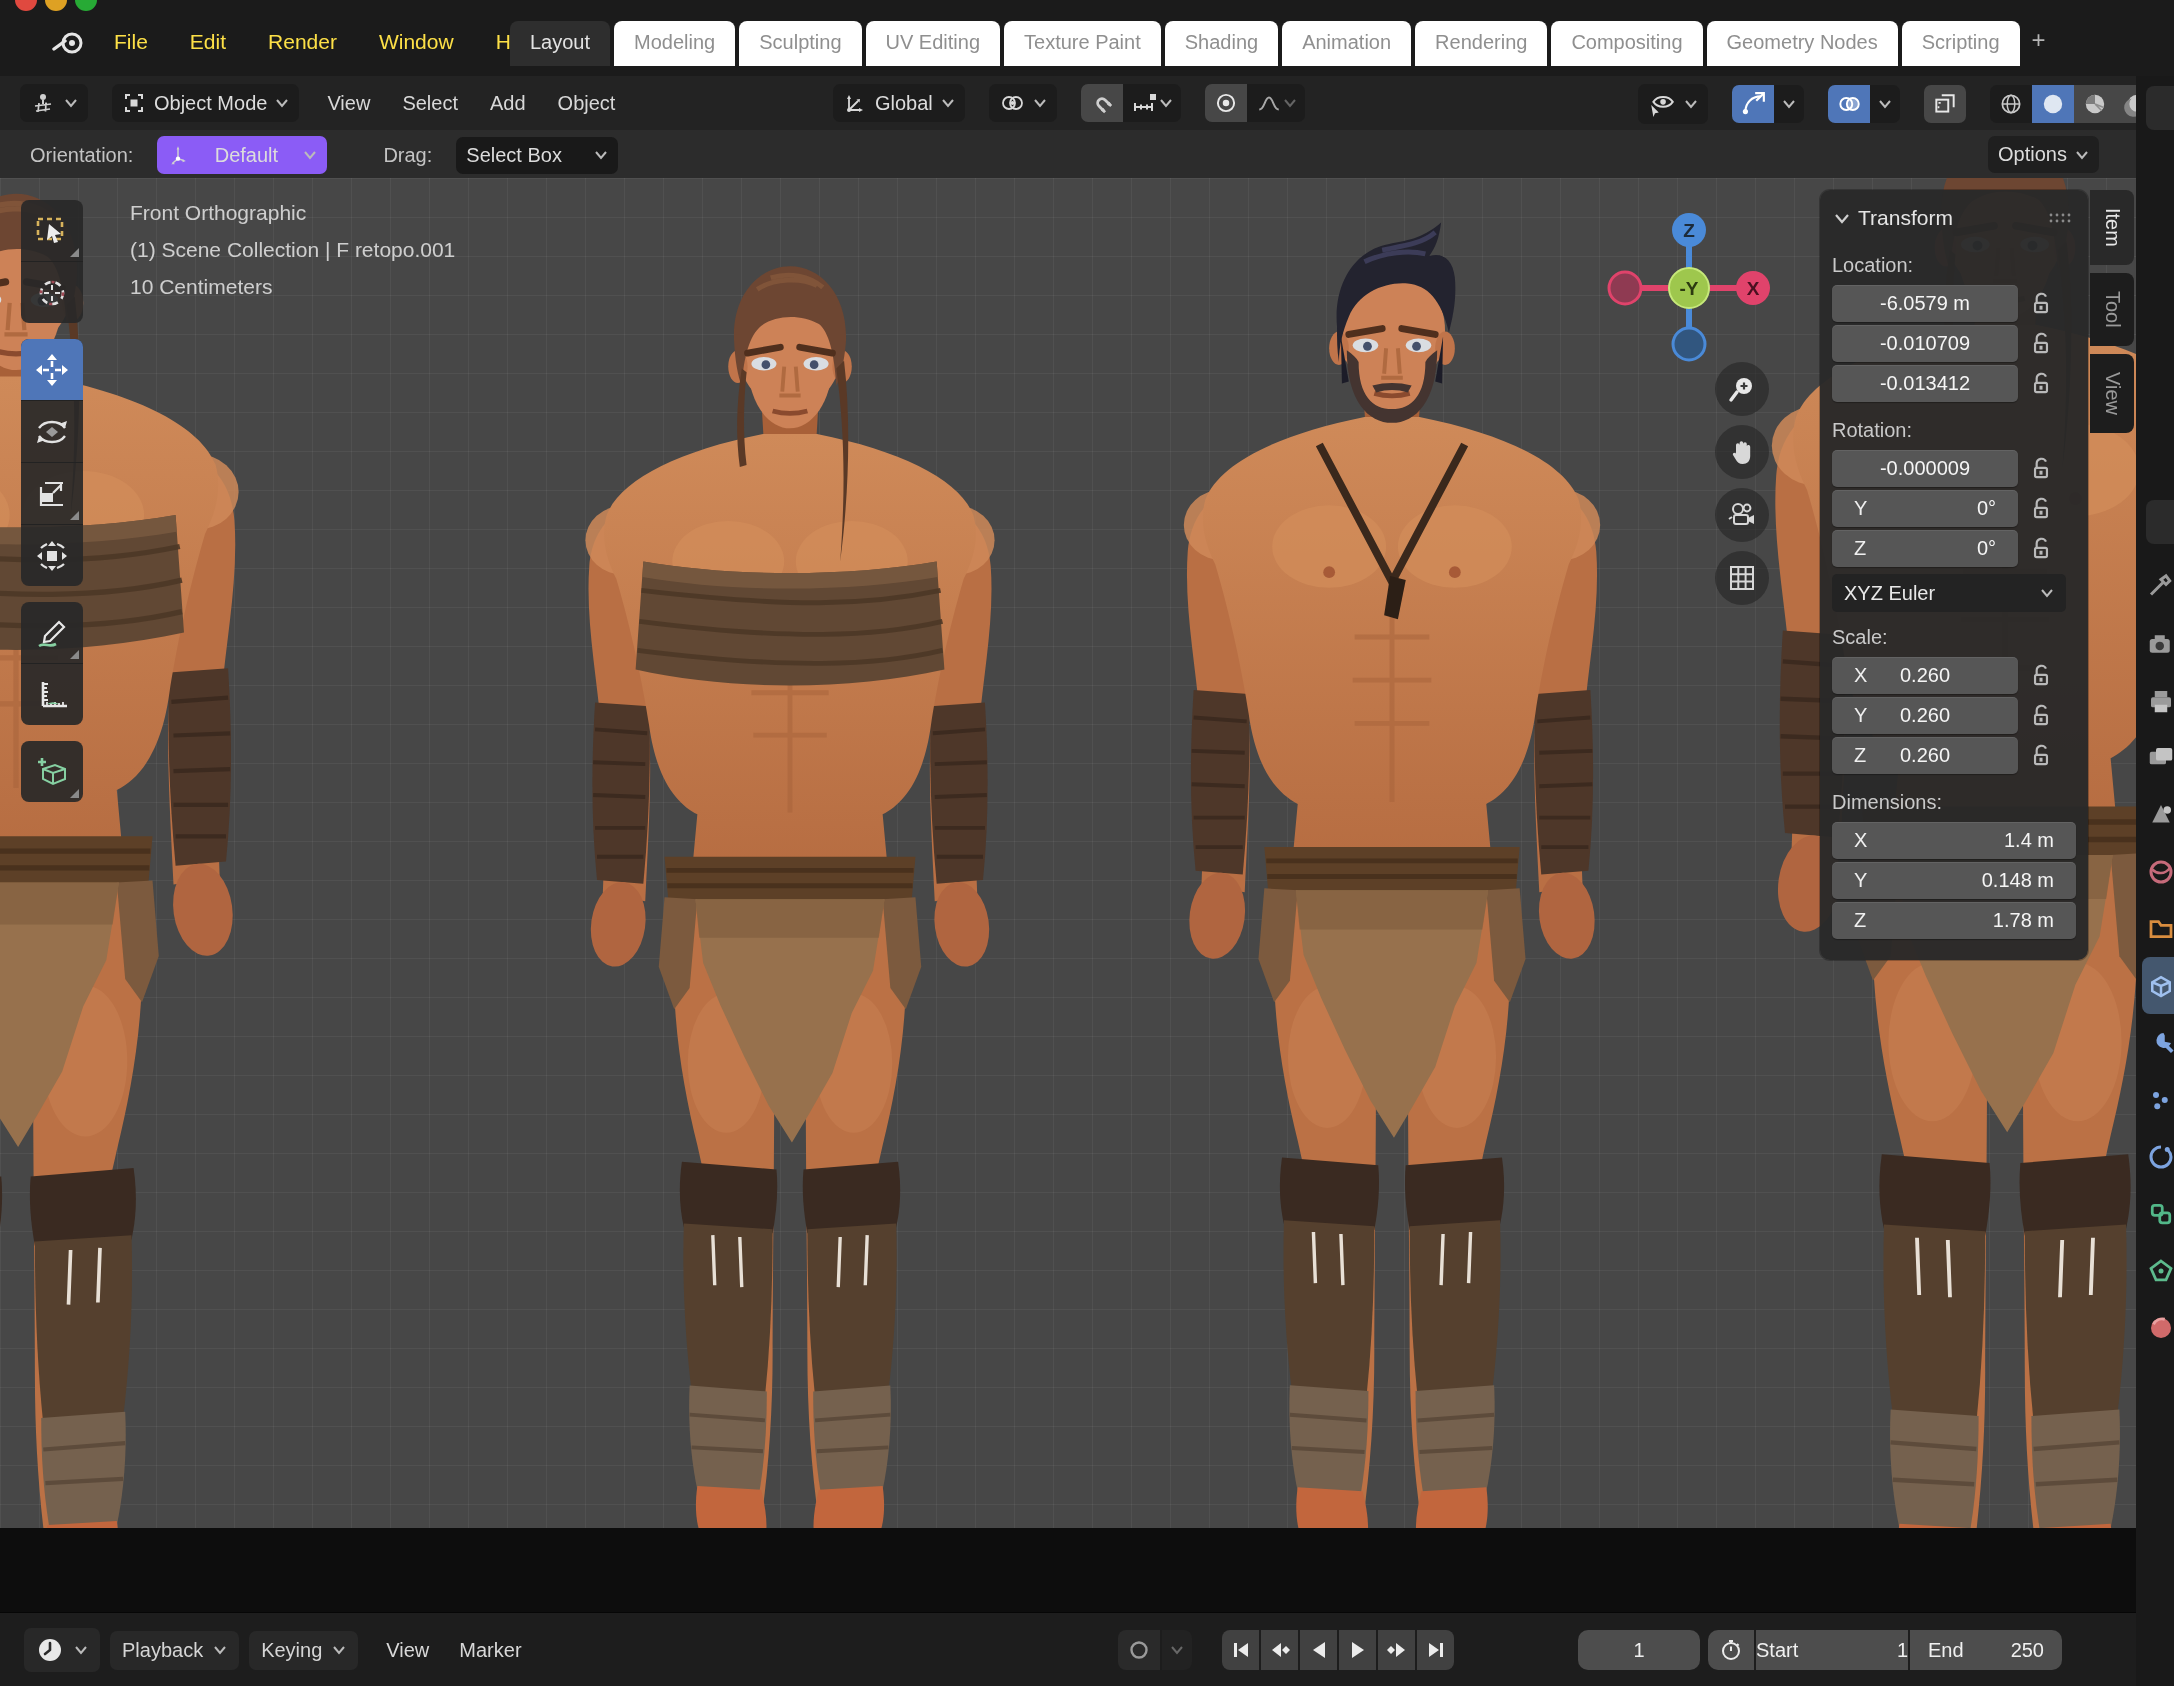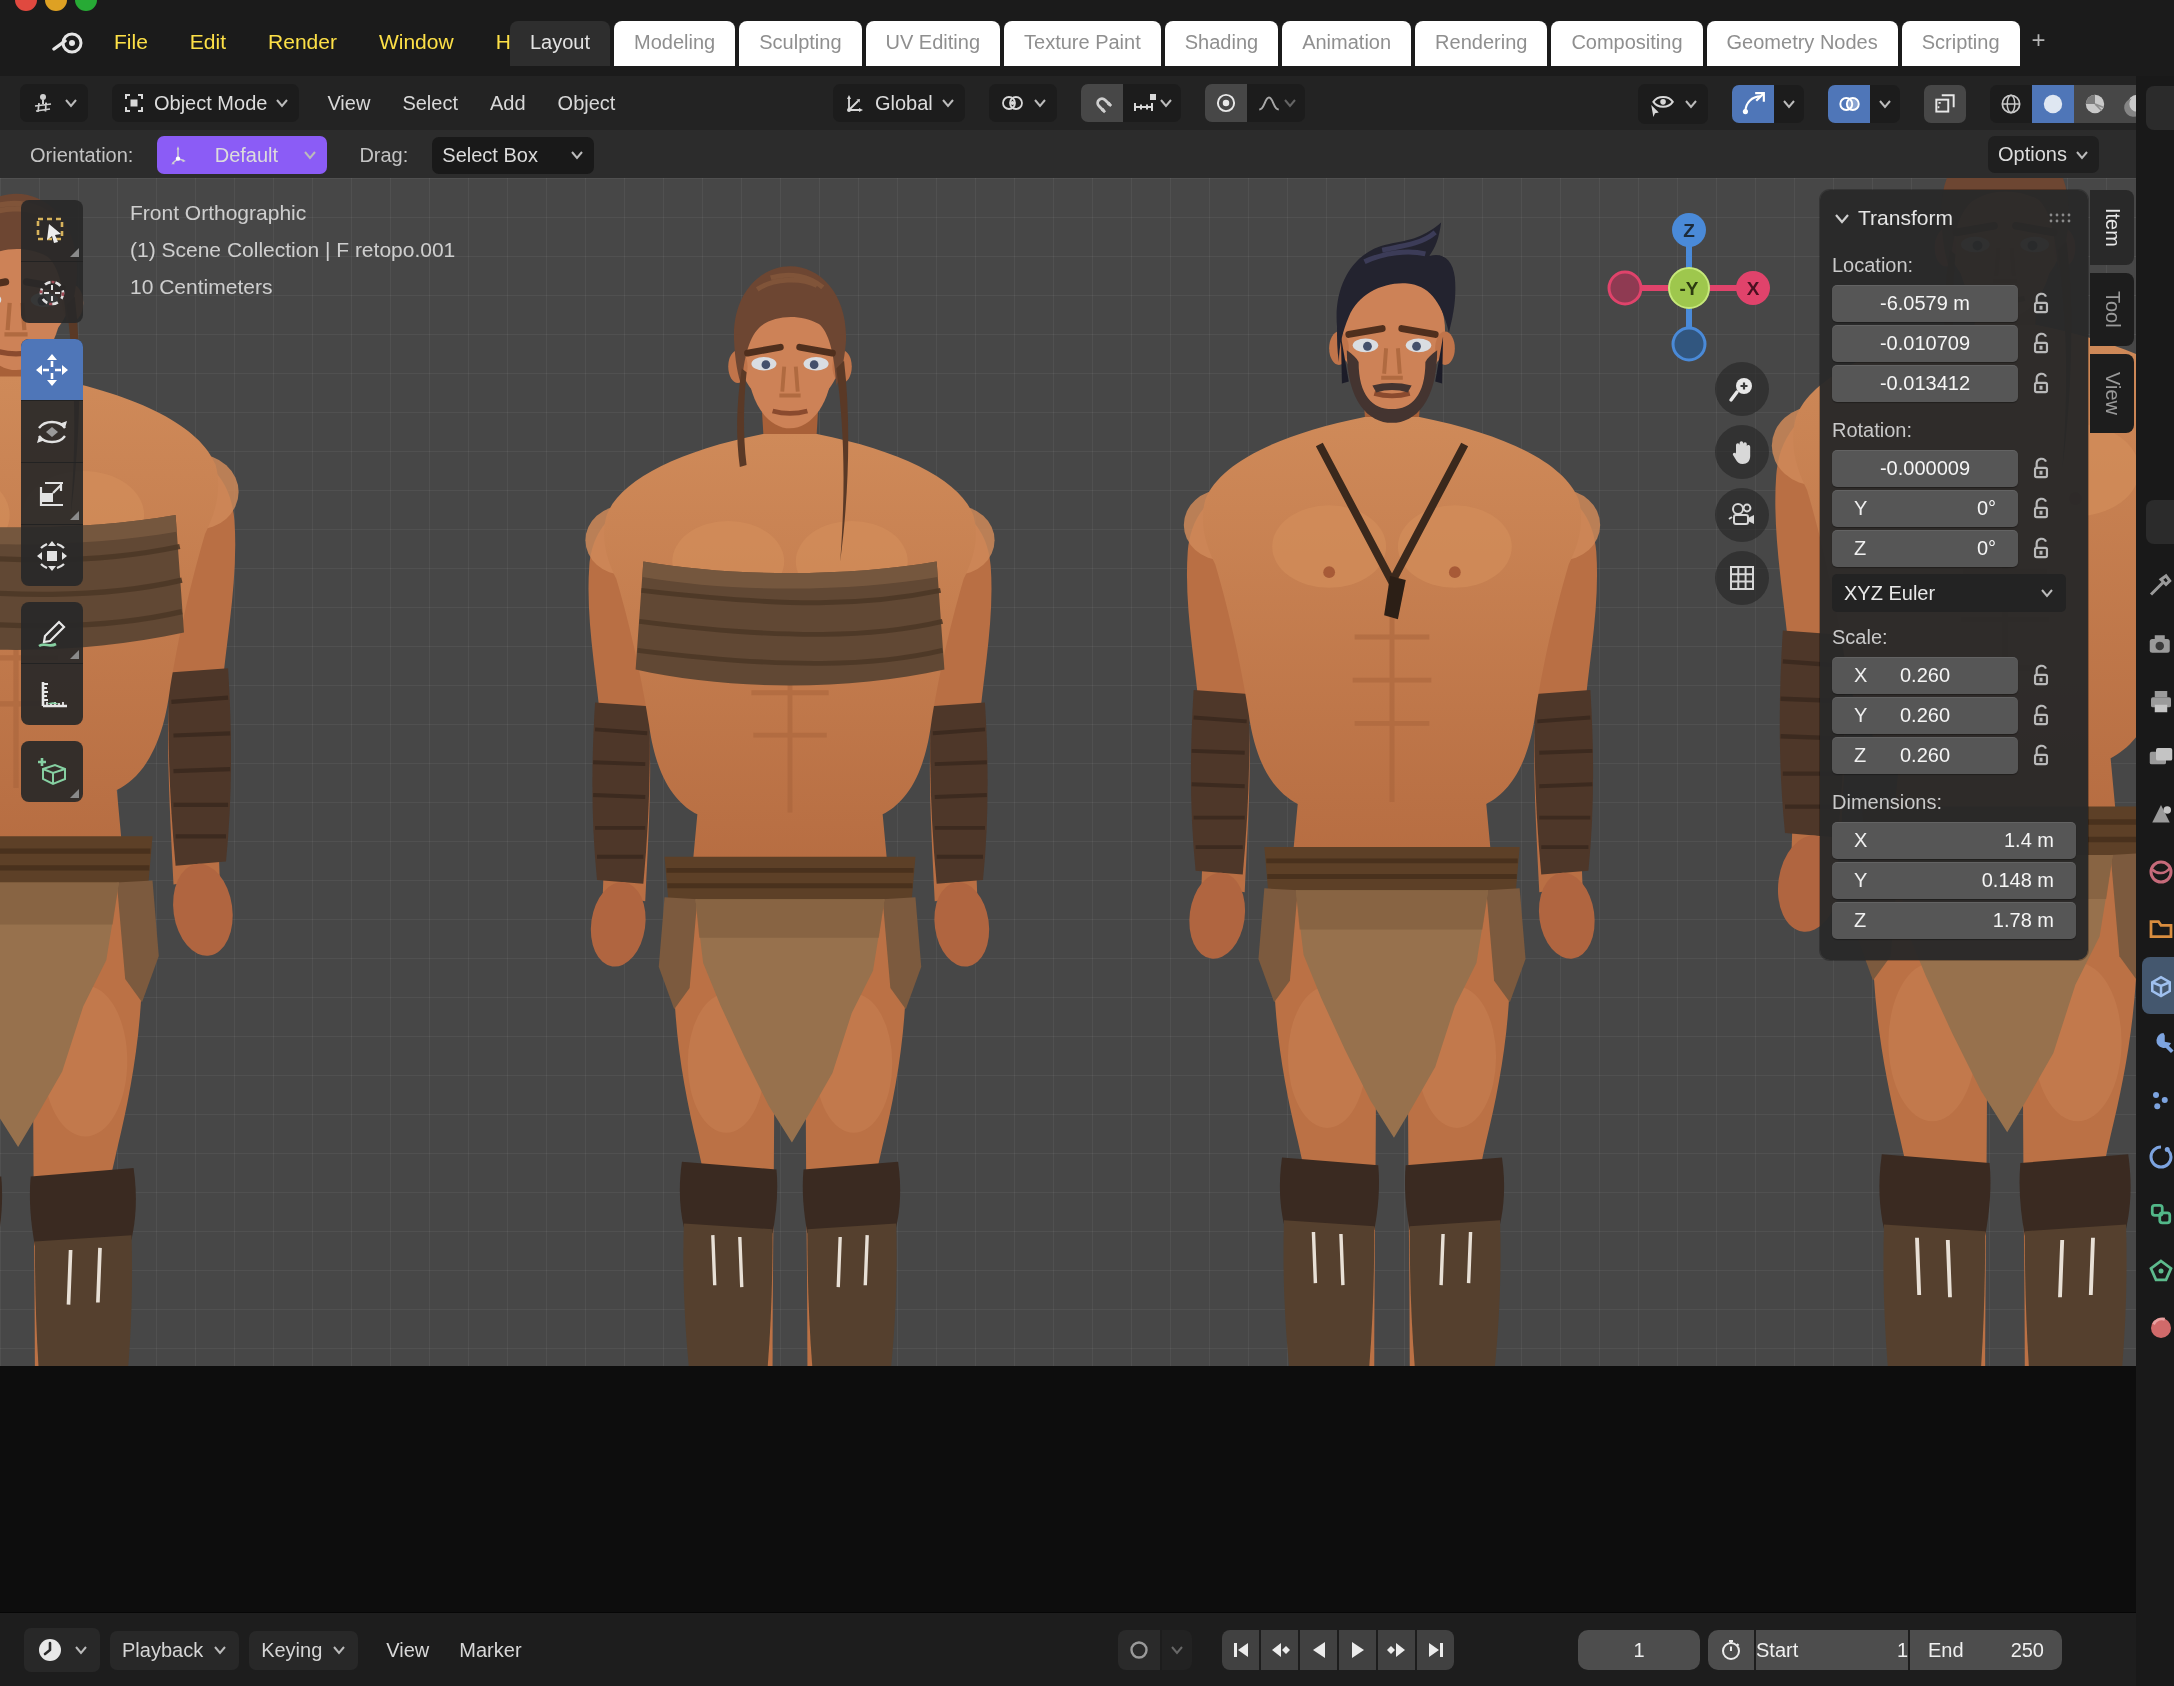--- a/index.html
+++ b/index.html
@@ -24,21 +24,21 @@
   .btn{display:flex;align-items:center;gap:8px;background:#1c1c1c;border-radius:7px;
        padding:7px 10px;font-size:20px;color:#dcdcdc;white-space:nowrap}
   .grp{display:flex;align-items:stretch;border-radius:7px;overflow:hidden}
   .grp>div{display:flex;align-items:center;justify-content:center;background:#1c1c1c;padding:6px 8px}
   .grp>div.on{background:#474747}
   .grp>div.blue{background:var(--accent)}
   .hmenu{font-size:20px;color:#d8d8d8;padding:6px 4px}
   .lbl{font-size:20px;color:#c3c3c3}
   .dim{opacity:.45}
   
-  .viewport{left:0;top:178px;width:2136px;height:1188px;background:#474747;overflow:hidden;
+  .viewport{left:0;top:178px;width:2136px;height:1350px;background:#474747;overflow:hidden;
     background-image:linear-gradient(rgba(255,255,255,.05) 1.5px,transparent 1.5px),
                      linear-gradient(90deg,rgba(255,255,255,.05) 1.5px,transparent 1.5px);
     background-size:39px 39px}
   .vp-text{left:130px;top:16px;font-size:21px;line-height:37px;color:rgba(235,235,235,.82)}
   
   .toolcol{left:21px;top:22px;display:flex;flex-direction:column;gap:16px}
   .tgroup{background:rgba(40,40,40,.92);border-radius:8px;display:flex;flex-direction:column;overflow:hidden}
   .tbtn{width:62px;height:61px;display:flex;align-items:center;justify-content:center;position:relative}
   .tbtn+.tbtn{border-top:1px solid #222}
   .tbtn.active{background:var(--accent)}
@@ -304,21 +304,21 @@
       <svg width="22" height="24" viewBox="0 0 24 24">
           <path d="M12 16 V5 M12 16 L18 18 M12 16 L6 21" stroke="#d0d0d0" stroke-width="1.6" fill="none"></path>
           <path d="M10.5 6 L12 2.5 L13.5 6 Z M17 16.5 L20.5 18.5 L17 19.8 Z M7.5 19.6 L4.5 22 L8.3 22 Z" fill="#d0d0d0"></path>
           <circle cx="12" cy="16" r="2.4" fill="#fff"></circle>
         </svg>
       <span>Default</span>
       <svg class="chev" width="14" height="10" viewBox="0 0 14 10">
           <path d="M2 2 L7 8 L12 2" stroke="#bbb" stroke-width="2" fill="none"></path>
         </svg>
     </div>
-    <span class="lbl" style="margin-left:8px">Drag:</span>
+    <span class="lbl" style="margin-left:32px">Drag:</span>
     <div class="btn" style="background:#191919;width:142px;justify-content:space-between">
       <span>Select Box</span>
       <svg class="chev" width="14" height="10" viewBox="0 0 14 10">
           <path d="M2 2 L7 8 L12 2" stroke="#bbb" stroke-width="2" fill="none"></path>
         </svg>
     </div>
   </div>
   <div class="abs cluster" style="left:1988px;top:6px">
     <div class="btn" style="background:#1f1f1f">
       <span>Options</span>

